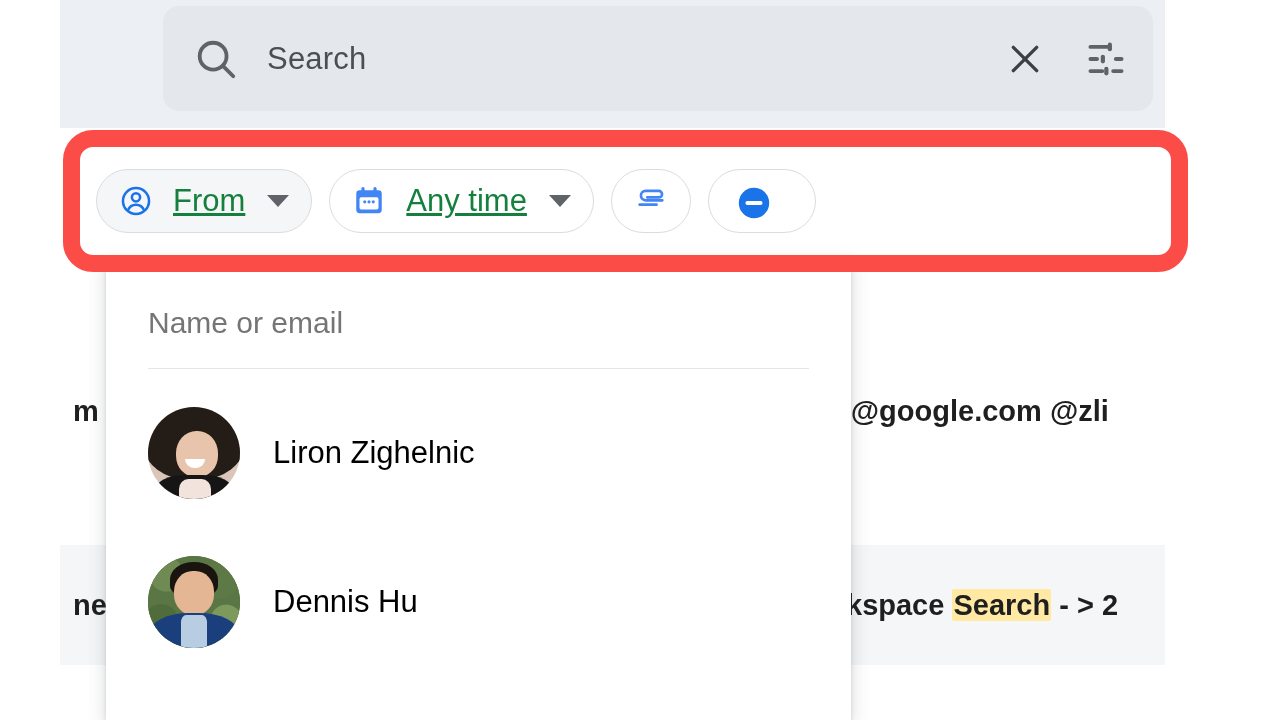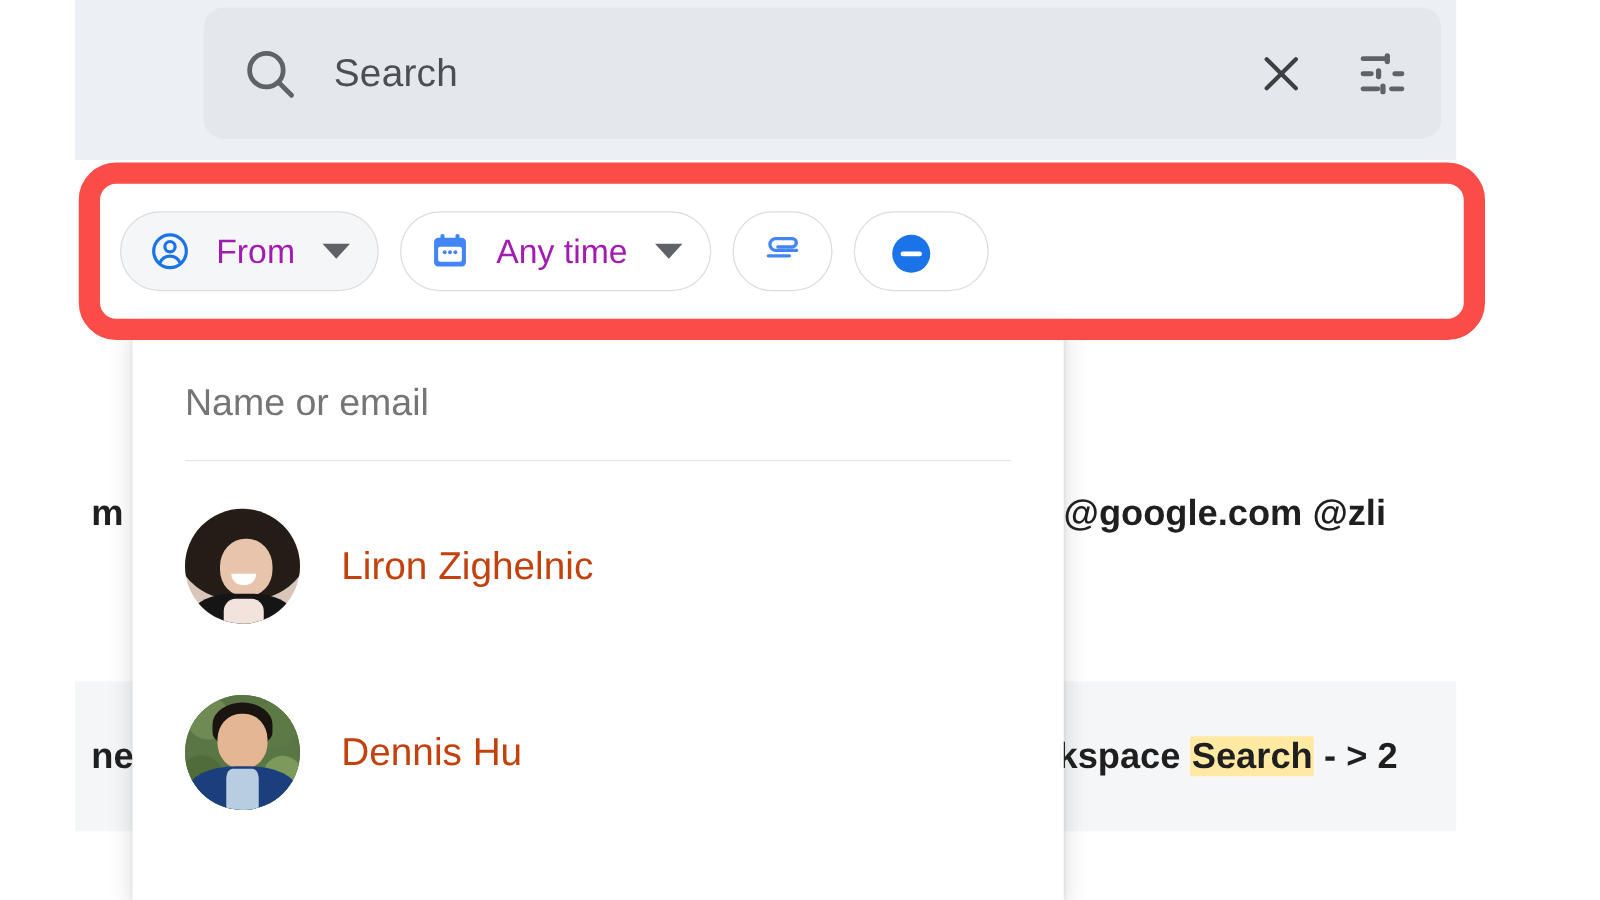--- a/index.html
+++ b/index.html
@@ -123,24 +123,25 @@
     align-items: center;
     padding: 0 22px;
     margin-right: 17px;
     background: #ffffff;
     flex: 0 0 auto;
   }
   .chip.active { background: #f5f6f8; }
 
   .chip .chip-icon { width: 34px; height: 34px; flex: 0 0 auto; }
   .chip .chip-label {
-    font-size: 27px;
-    color: #a21caf;
+    font-size: 31px;
+    color: #15803d;
     margin-left: 20px;
     white-space: nowrap;
+    text-decoration: underline;
   }
   .chip .caret { margin-left: 22px; width: 0; height: 0;
     border-left: 11px solid transparent;
     border-right: 11px solid transparent;
     border-top: 12px solid #5f6368; }
 
   .chip.icon-only { padding: 0 26px; }
 
   
   .dropdown {
@@ -179,21 +180,21 @@
   }
   .dd-avatar {
     width: 92px; height: 92px;
     border-radius: 50%;
     flex: 0 0 auto;
     overflow: hidden;
     position: relative;
   }
   .dd-name {
     font-size: 31px;
-    color: #c2410c;
+    color: #000000;
     margin-left: 33px;
     white-space: nowrap;
   }
   .dd-sub {
     position: absolute;
     left: 257px;
     font-size: 16px;
     color: #f4f4f4;
     letter-spacing: 6px;
   }

